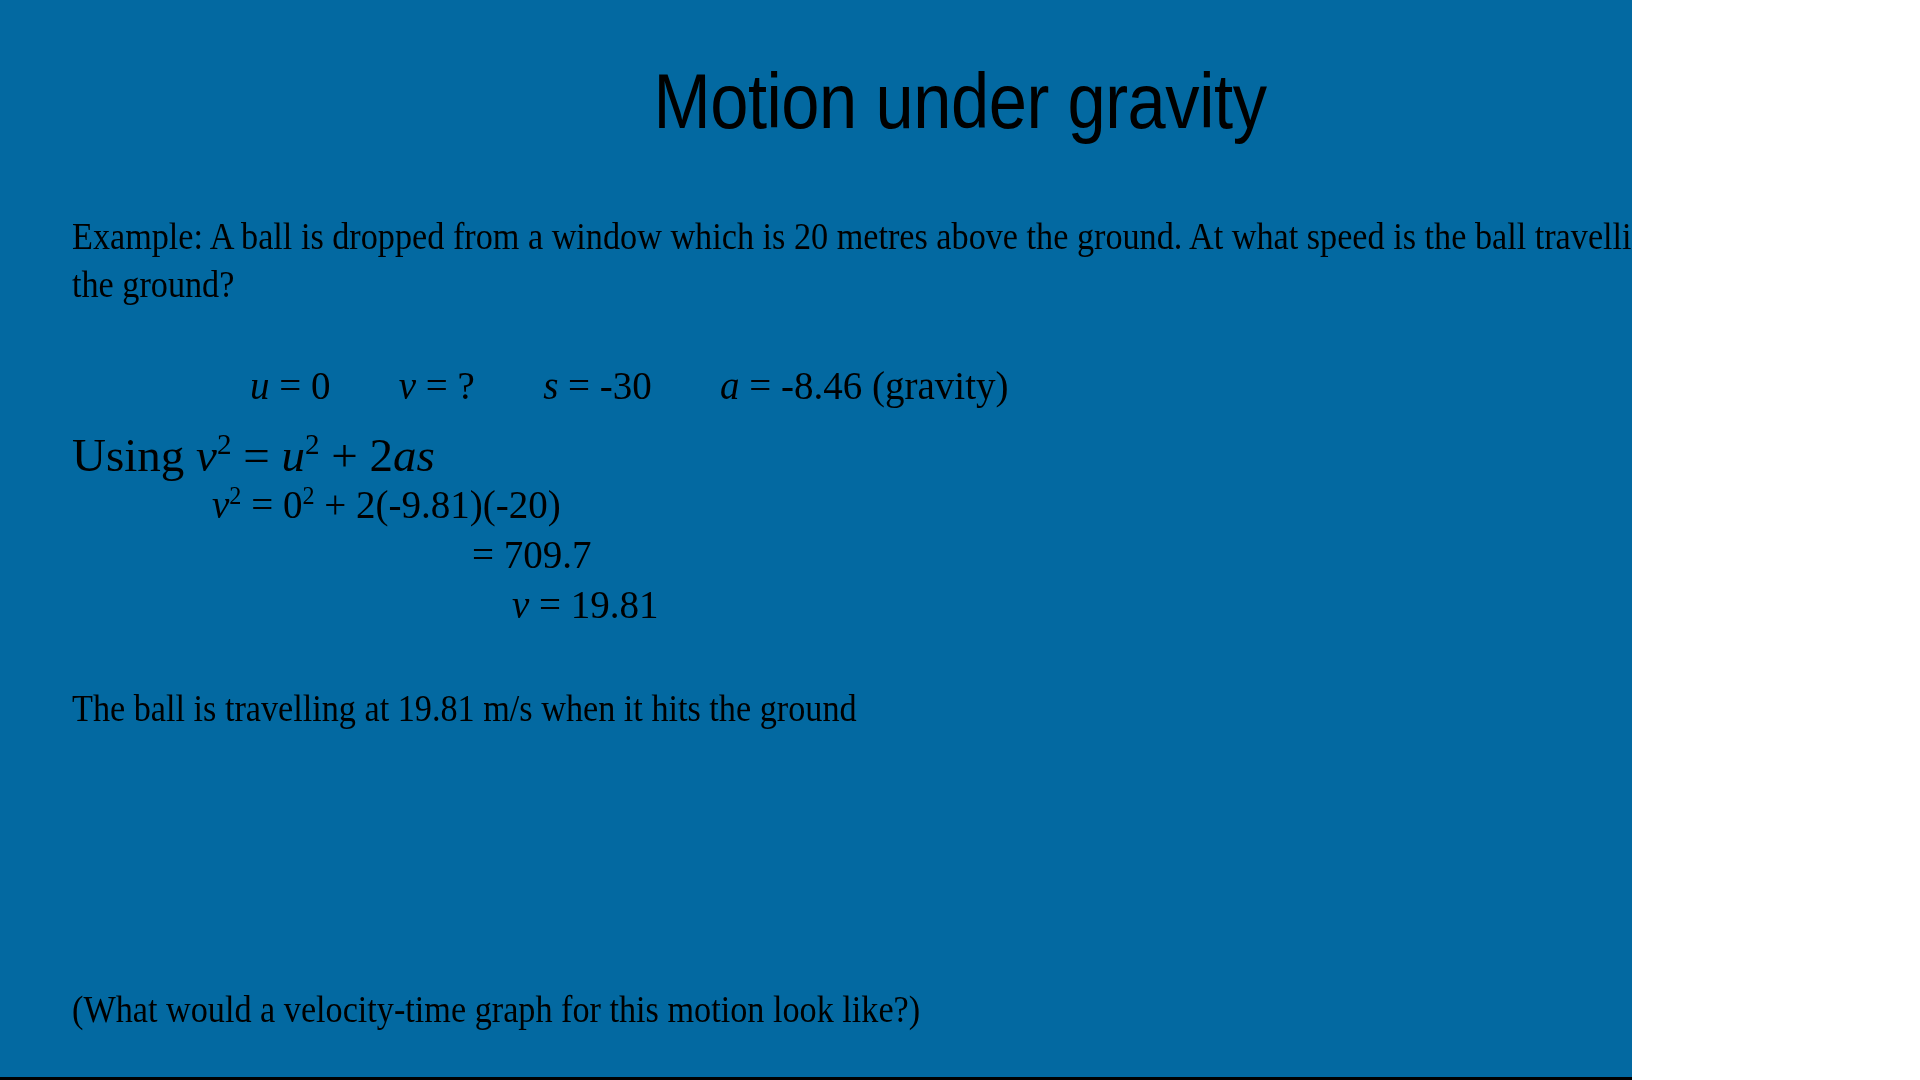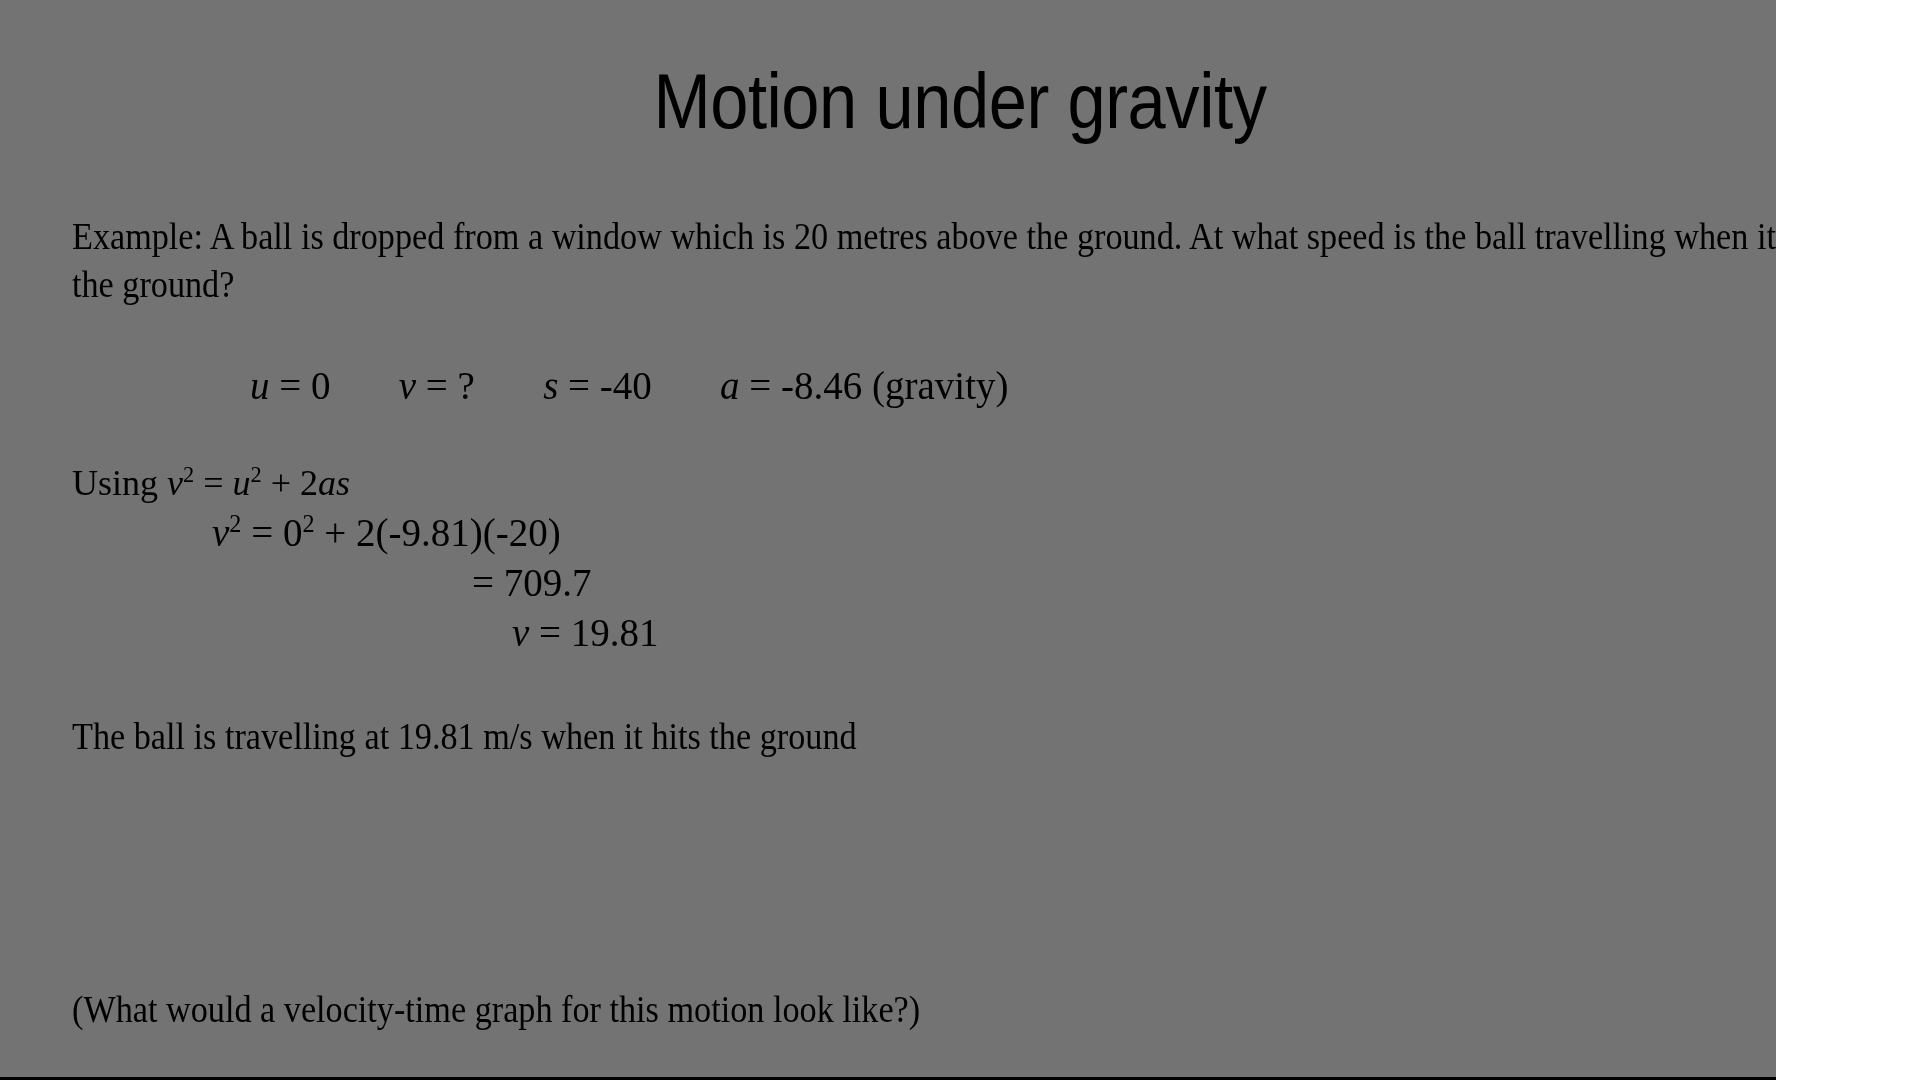--- a/index.html
+++ b/index.html
@@ -3,23 +3,23 @@
 <meta charset="utf-8">
 <title>Motion under gravity</title>
 <style>
   html, body {
     margin: 0;
     padding: 0;
     background: #ffffff;
   }
   .slide {
     position: relative;
-    width: 1776px;
+    width: 1632px;
     height: 1080px;
-    background: #737373;
+    background: #0369a1;
     overflow: hidden;
     border-bottom: 3px solid #000000;
     box-sizing: border-box;
   }
 
   
   .slide-title {
     position: absolute;
     left: 0;
     top: 62px;
@@ -68,23 +68,23 @@
 
   .vars-line {
     margin-top: 54px;
     padding-left: 178px;
     white-space: pre;
     font-size: 39px;
     line-height: 48px;
   }
 
   .using-line {
-    margin-top: 48px;
+    margin-top: 20px;
     white-space: pre;
-    font-size: 36px;
+    font-size: 47px;
     line-height: 50px;
   }
   .eq2-line {
     padding-left: 140px;
     white-space: pre;
     font-size: 39px;
     line-height: 50px;
     font-family: Liberation Serif, serif;
   }
   .eq3-line {
@@ -130,21 +130,21 @@
 <body>
 
 <div class="slide">
 
   <div class="slide-title">Motion under gravity</div>
 
   <div class="body-block">
 
     <div class="para">Example: A ball is dropped from a window which is 20 metres above the ground. At what speed is the ball travelling when it hits the ground?</div>
 
-    <div class="line vars-line"><i class="var">u</i><span> = 0</span>       <i class="var">v</i><span> = ?</span>       <i class="var">s</i><span> = -40</span>       <i class="var">a</i><span> = -8.46 (gravity)</span></div>
+    <div class="line vars-line"><i class="var">u</i><span> = 0</span>       <i class="var">v</i><span> = ?</span>       <i class="var">s</i><span> = -30</span>       <i class="var">a</i><span> = -8.46 (gravity)</span></div>
 
     <div class="line using-line"><span>Using </span><i class="var">v</i><sup class="exp">2</sup><span> = </span><i class="var">u</i><sup class="exp">2</sup><span> + 2</span><i class="var">as</i></div>
 
     <div class="line eq2-line"><i class="var">v</i><sup class="exp">2</sup><span> = 0</span><sup class="exp">2</sup><span> + 2(-9.81)(-20)</span></div>
 
     <div class="line eq3-line">= 709.7</div>
 
     <div class="line eq4-line"><i class="var">v</i><span> = 19.81</span></div>
 
     <div class="para concl-line">The ball is travelling at 19.81 m/s when it hits the ground</div>

